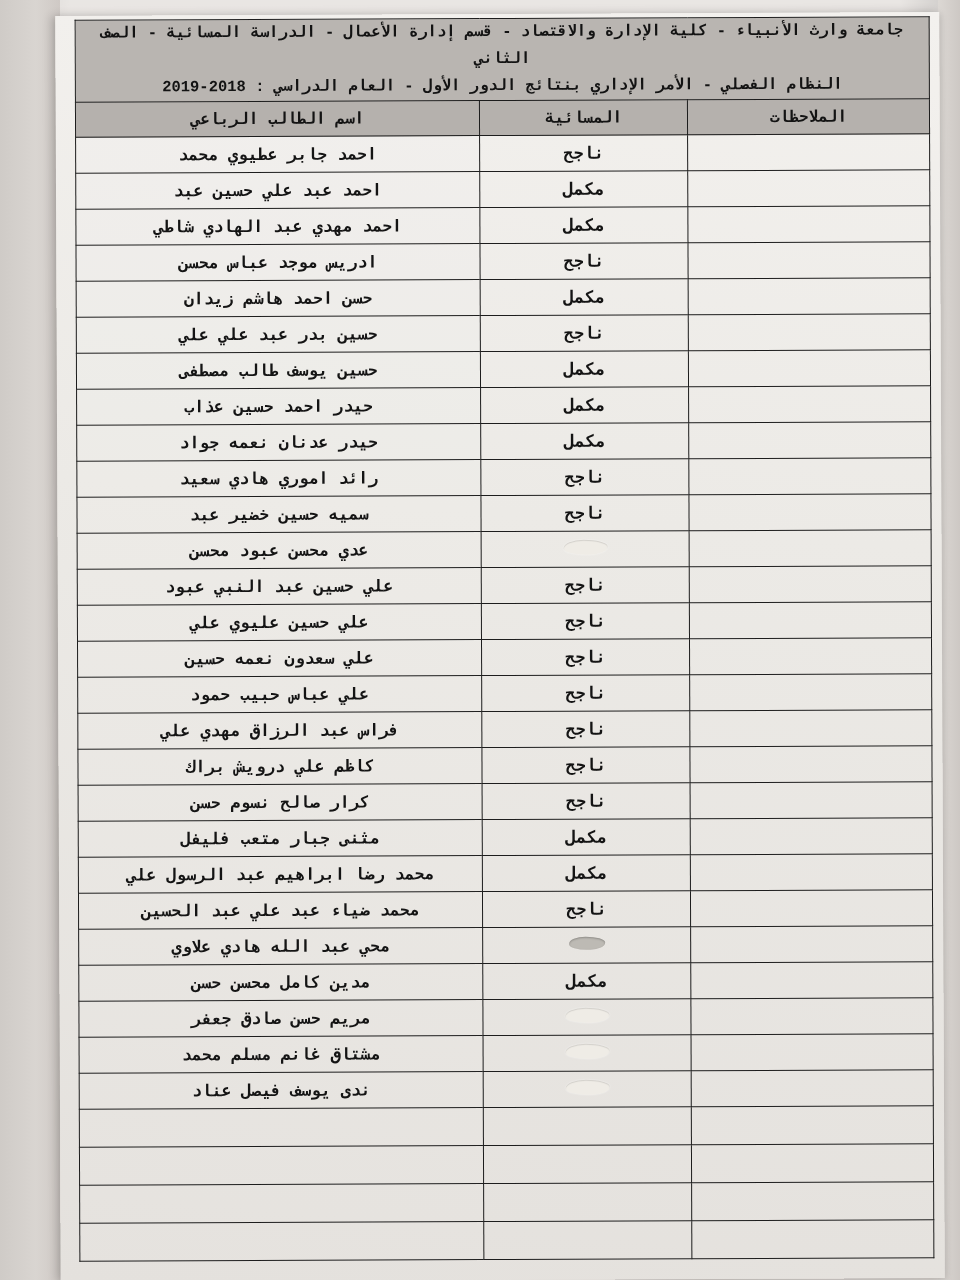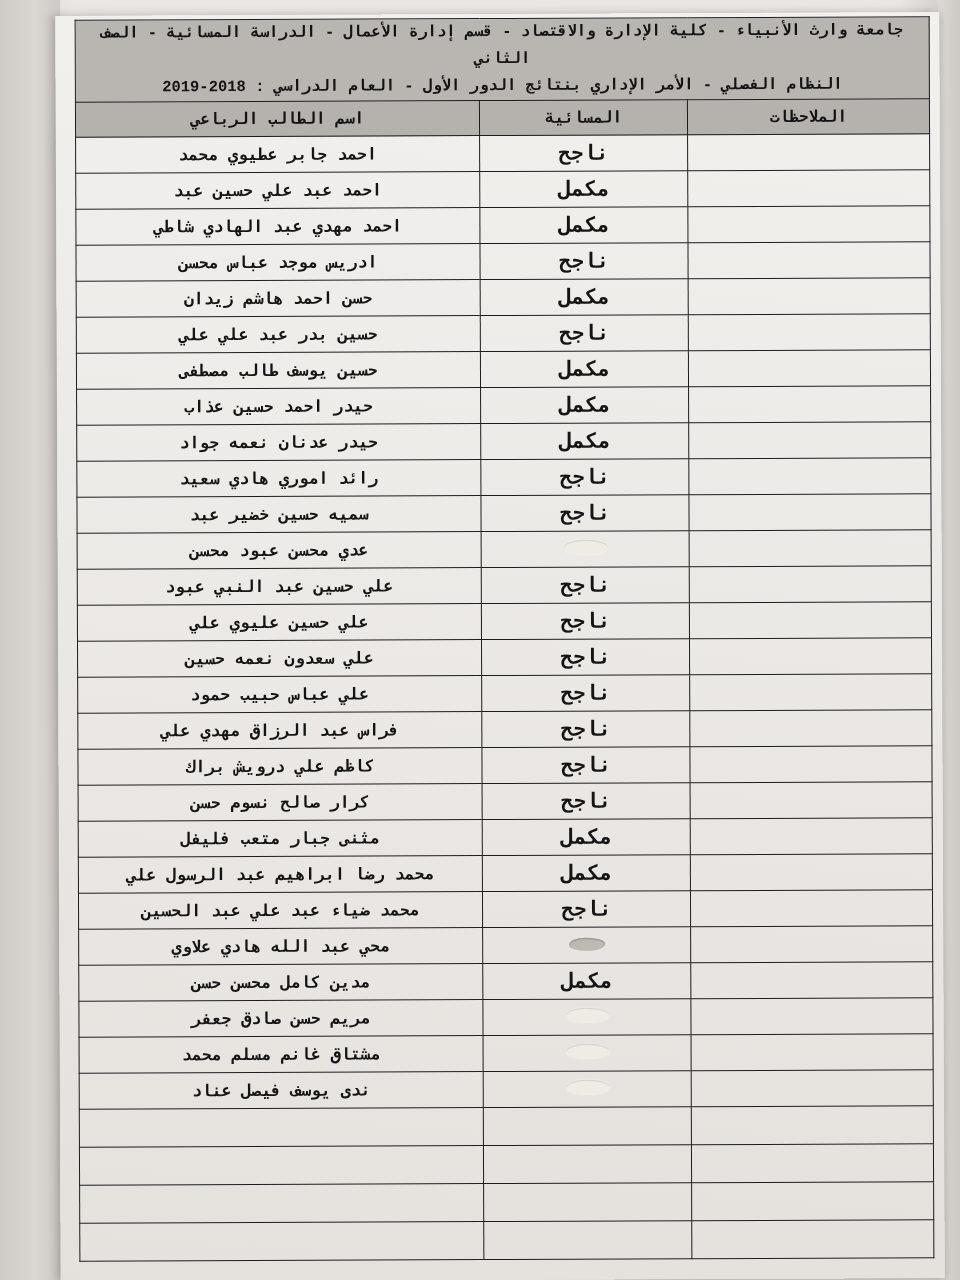--- a/index.html
+++ b/index.html
@@ -98,21 +98,21 @@
     text-align: center;
     font-size: 16.5px;
     font-weight: 700;
     height: 35px;
     padding: 2px 10px;
     color: #141414;
     background: rgba(255,255,255,0.05);
   }
   .row-result {
     text-align: center;
-    font-size: 21px;
+    font-size: 17px;
     font-weight: 700;
     color: #141414;
   }
   .row-notes {
     text-align: center;
     font-size: 15px;
   }
   tr.data-row td { height: 35px; }
   tr.empty-row td { height: 37px; }
 

